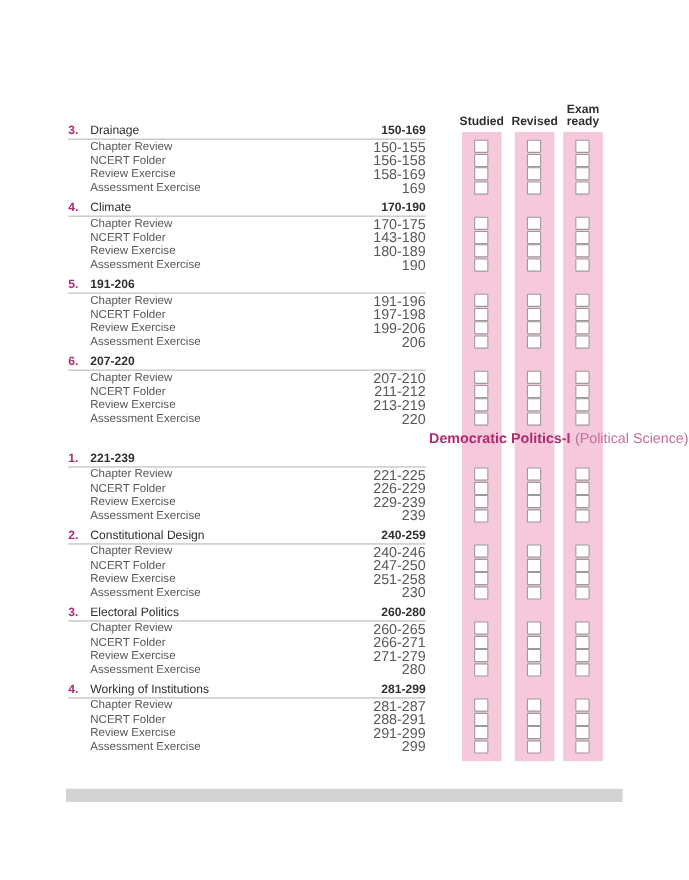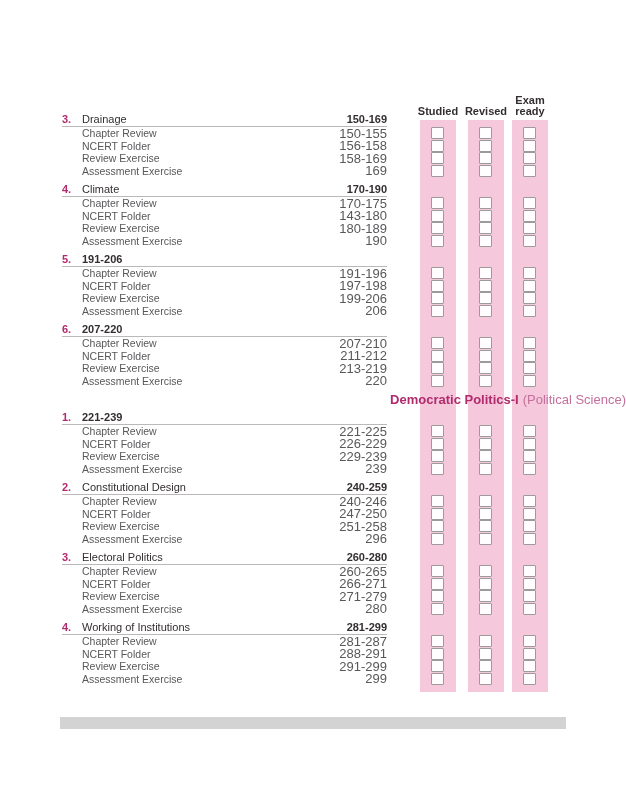--- a/index.html
+++ b/index.html
@@ -398,21 +398,21 @@
     </div>
     <span class="cb c1"></span>
     <span class="cb c2"></span>
     <span class="cb c3"></span>
   </div>
 
   <div class="row sub-row">
     <div class="textwrap">
       <span class="num"></span>
       <span class="title">Assessment Exercise</span>
-      <span class="pages">296</span>
+      <span class="pages">230</span>
     </div>
     <span class="cb c1"></span>
     <span class="cb c2"></span>
     <span class="cb c3"></span>
   </div>
 </div>
 
   <div class="chapter">
     <div class="row header-row">
       <div class="textwrap">

